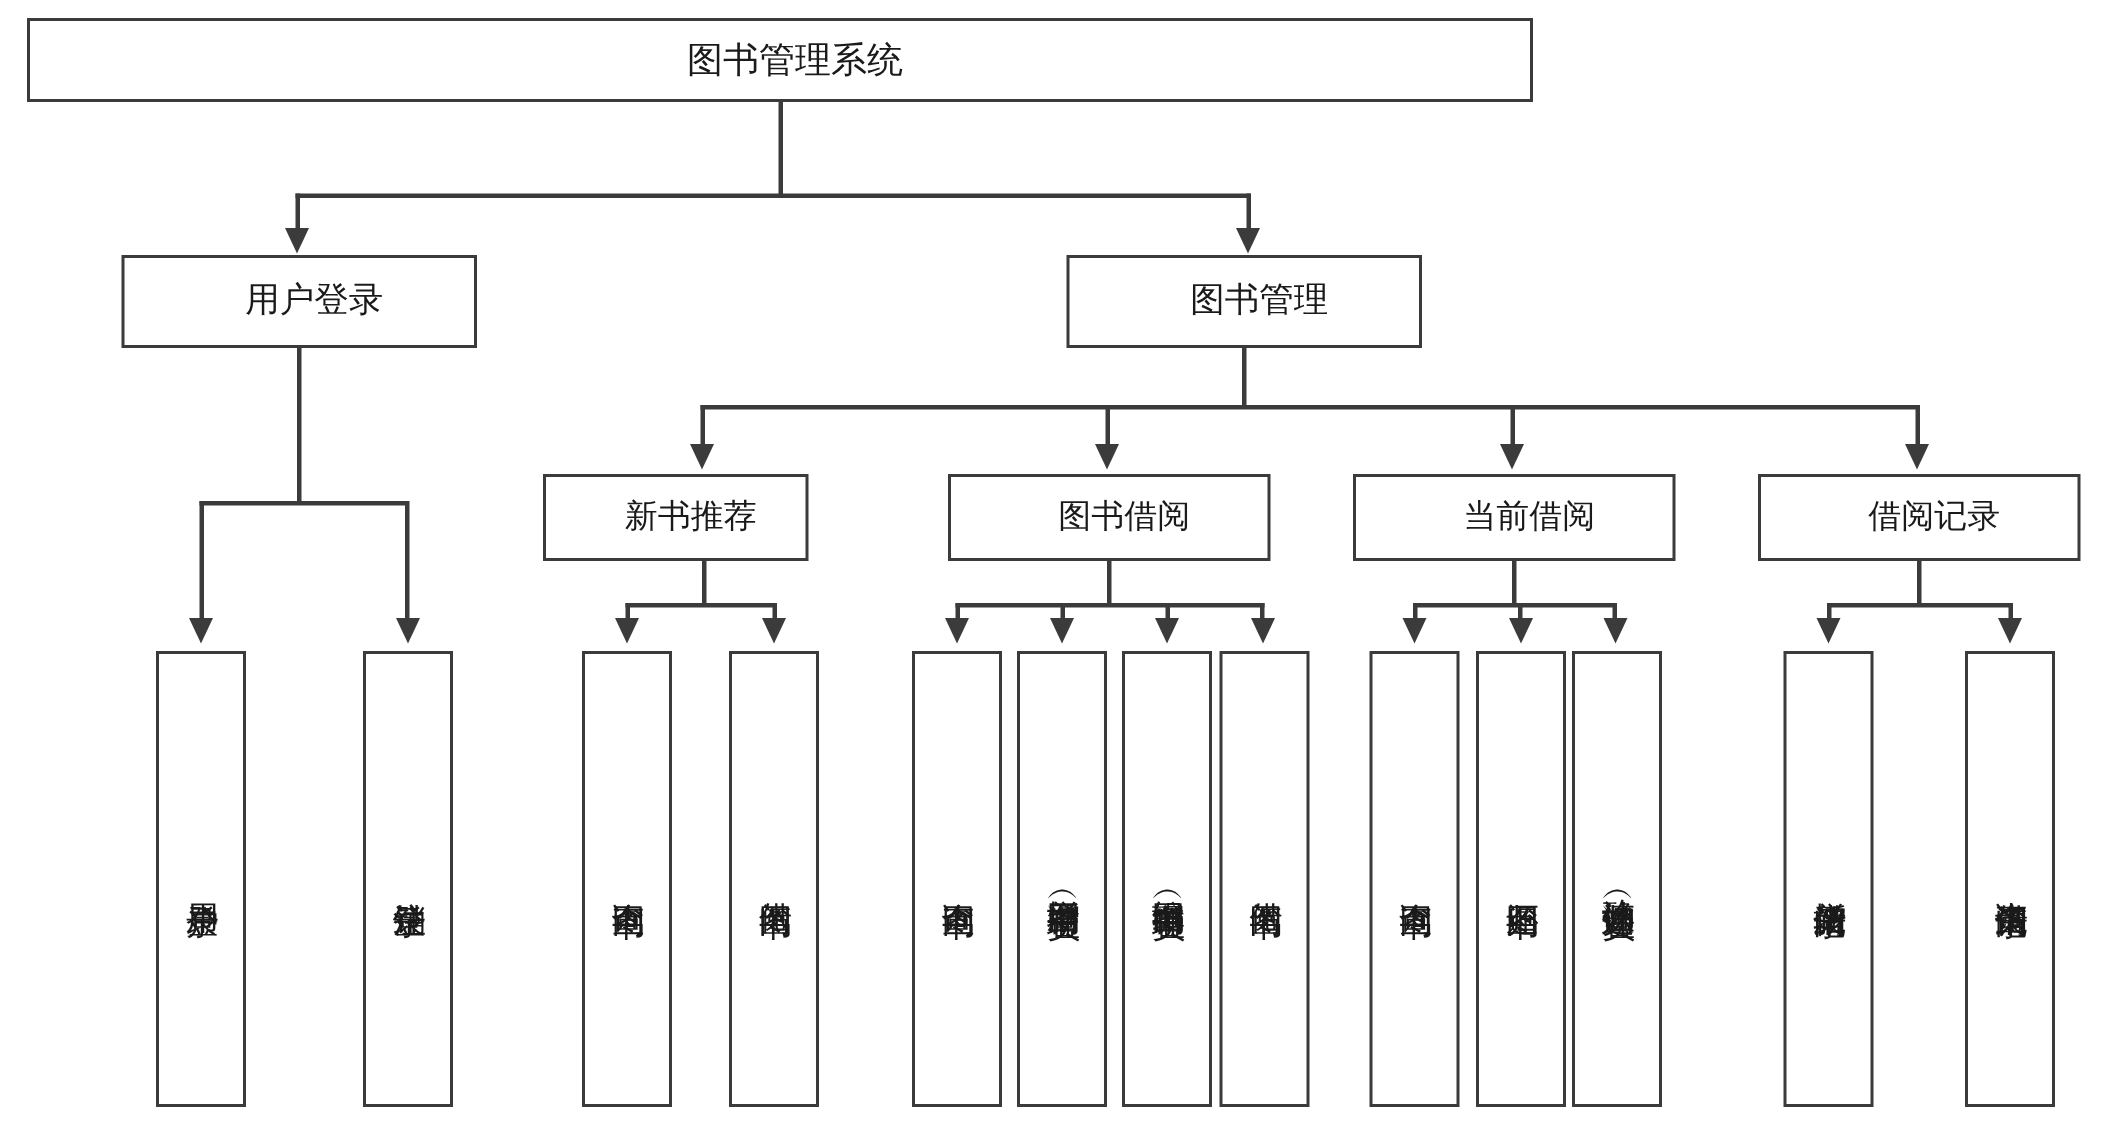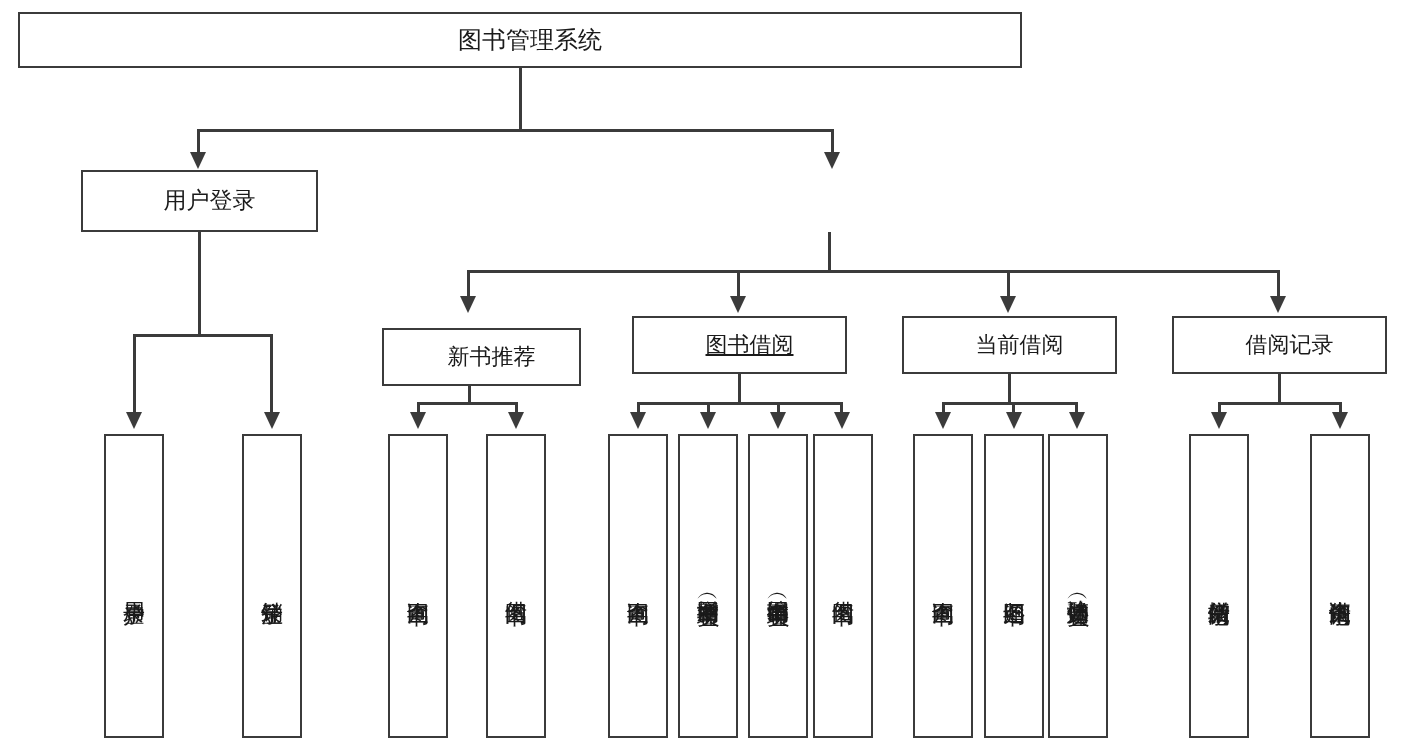--- a/index.html
+++ b/index.html
@@ -129,26 +129,29 @@
   <div class="arrow" style="left:1332px;top:412px;"></div>
 
   <div class="node root" style="left:18px;top:12px;width:1004px;height:56px;">
     <span>图书管理系统</span>
   </div>
 
   <div class="node lvl2" style="left:81px;top:170px;width:237px;height:62px;">
     <span>用户登录</span>
   </div>
 
-
-  <div class="node lvl3" style="left:362px;top:328px;width:199px;height:58px;margin-left:20px;">
+  <div class="node lvl2" style="left:711px;top:170px;width:237px;height:62px;">
+    <span>图书管理</span>
+  </div>
+
+  <div class="node lvl3" style="left:362px;top:316px;width:177px;height:58px;">
     <span>新书推荐</span>
   </div>
 
-  <div class="node lvl3" style="left:632px;top:316px;width:215px;height:58px;text-decoration:underline;">
+  <div class="node lvl3" style="left:632px;top:316px;width:215px;height:58px;">
     <span>图书借阅</span>
   </div>
 
   <div class="node lvl3" style="left:1172px;top:316px;width:215px;height:58px;">
     <span>借阅记录</span>
   </div>
 
   <div class="node lvl3" style="left:902px;top:316px;width:215px;height:58px;">
     <span>当前借阅</span>
   </div>

